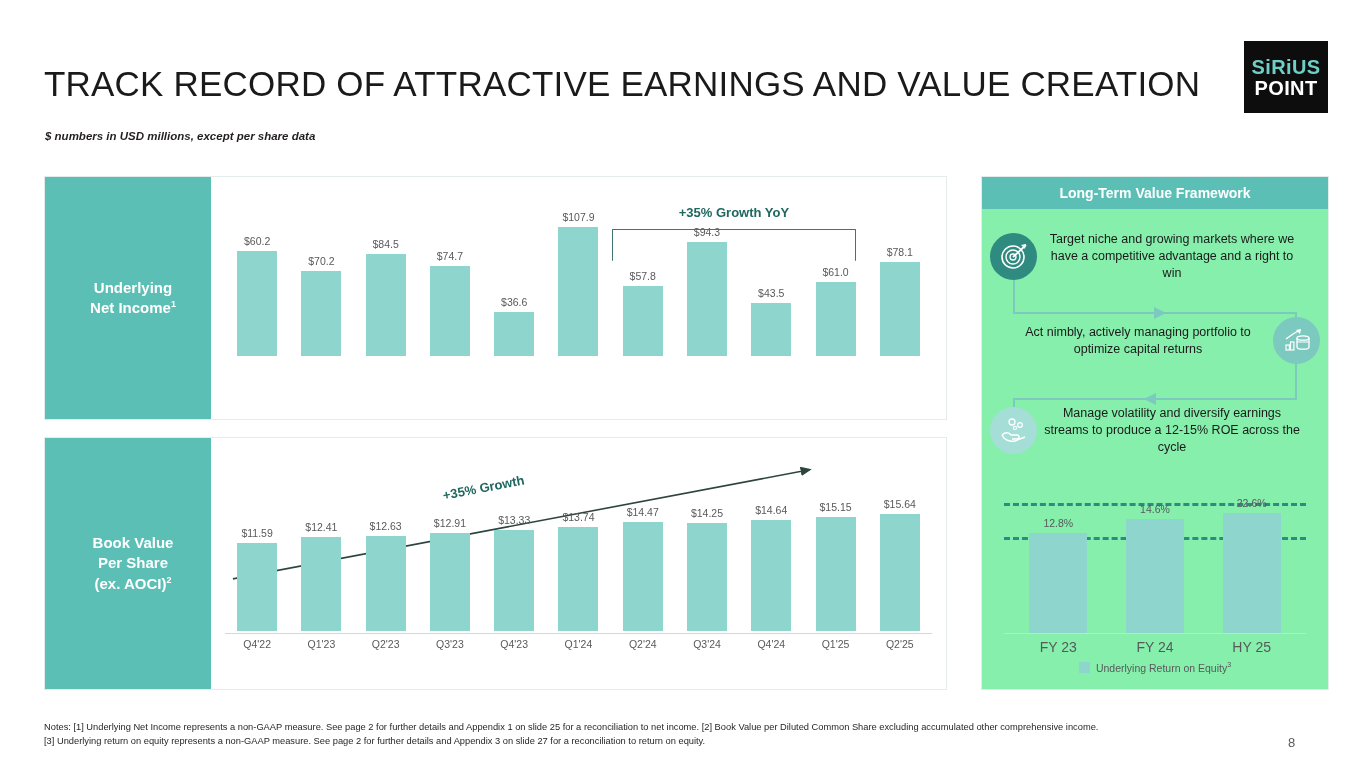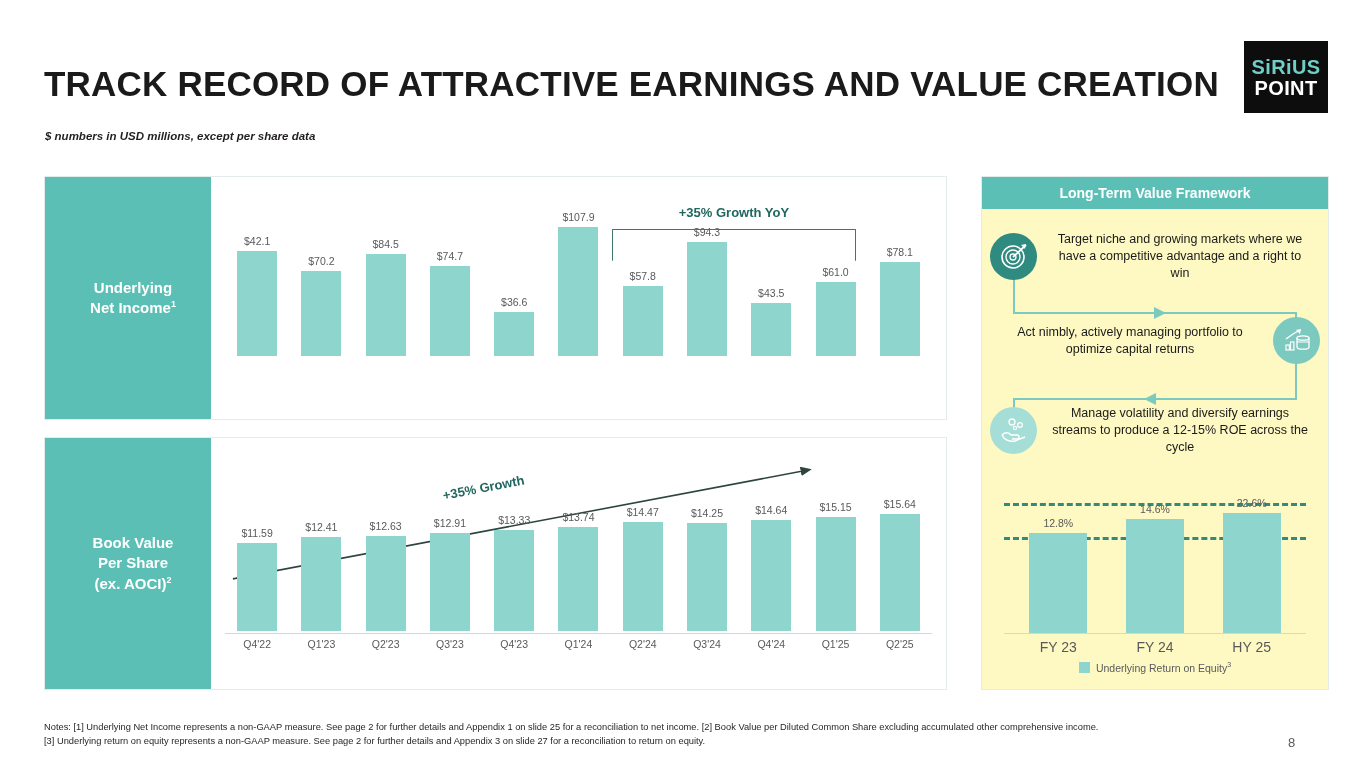--- a/index.html
+++ b/index.html
@@ -8,21 +8,21 @@
     background: #ffffff;
     font-family: "Liberation Sans", sans-serif;
     position: relative;
     overflow: hidden;
     color: #231f20;
   }
 
   
   .slide-title {
     position: absolute; left: 44px; top: 64px;
-    font-size: 35px; font-weight: 700; letter-spacing: 0.2px;
+    font-size: 35px; font-weight: 400; letter-spacing: 0.2px;
     color: #1a1a1a; white-space: nowrap;
   }
   .subtitle {
     position: absolute; left: 45px; top: 130px;
     font-size: 11.5px; font-style: italic; font-weight: 600; color: #231f20;
   }
   .logo-box {
     position: absolute; left: 1244px; top: 41px;
     width: 84px; height: 72px; background: #0d0d0d;
     display: flex; flex-direction: column; align-items: center; justify-content: center;
@@ -101,30 +101,30 @@
   .trend-svg { position: absolute; left: 0; top: 0; width: 100%; height: 100%; pointer-events: none; }
   .trend-label {
     position: absolute; left: 232px; top: 50px;
     font-size: 13px; font-weight: 700; color: #20675f;
     transform: rotate(-11deg); transform-origin: left center;
   }
 
   
   #framework {
     position: absolute; left: 981px; top: 176px; width: 348px; height: 514px;
-    border: 1px solid #e4eceb; background: #fef9c3;
+    border: 1px solid #e4eceb; background: #86efac;
   }
   .fw-header {
     height: 32px; background: #5cbfb5; color: #ffffff;
     display: flex; align-items: center; justify-content: center;
     font-size: 14px; font-weight: 700;
   }
   .fw-flow { position: relative; height: 262px; }
   .fw-item {
-    position: absolute; display: flex; align-items: center; gap: 12px;
+    position: absolute; display: flex; align-items: center; gap: 4px;
   }
   .fw-icon {
     width: 47px; height: 47px; border-radius: 50%;
     display: flex; align-items: center; justify-content: center; flex: 0 0 auto;
   }
   .icon-dark { background: #2f8a80; }
   .icon-mid  { background: #7cc9c0; }
   .icon-light{ background: #a5ded7; }
   .fw-text {
     font-size: 12.5px; line-height: 1.35; color: #1a1a1a; text-align: center;
@@ -184,21 +184,21 @@
 <div class="panel" id="panel-uni">
   <div class="panel-label">
     <div>
       <span>Underlying</span><br>
       <span>Net Income</span><sup>1</sup>
     </div>
   </div>
   <div class="panel-body">
     <div class="bars" id="uni-bars">
         <div class="bar-col">
-          <div class="bar-val">$42.1</div>
+          <div class="bar-val">$60.2</div>
           <div class="bar" style="height: 72.75%; background: rgb(142, 213, 205);"></div>
         </div>
         <div class="bar-col">
           <div class="bar-val">$70.2</div>
           <div class="bar" style="height: 58.5%; background: rgb(142, 213, 205);"></div>
         </div>
         <div class="bar-col">
           <div class="bar-val">$84.5</div>
           <div class="bar" style="height: 70.4167%; background: rgb(142, 213, 205);"></div>
         </div>

